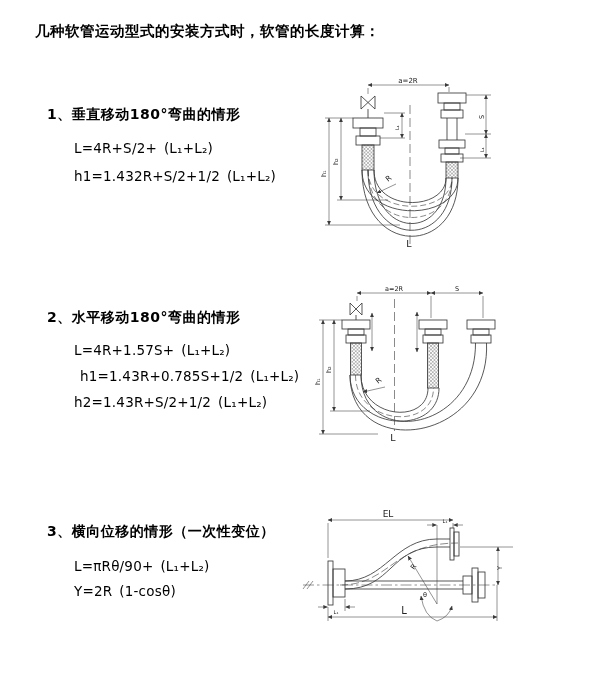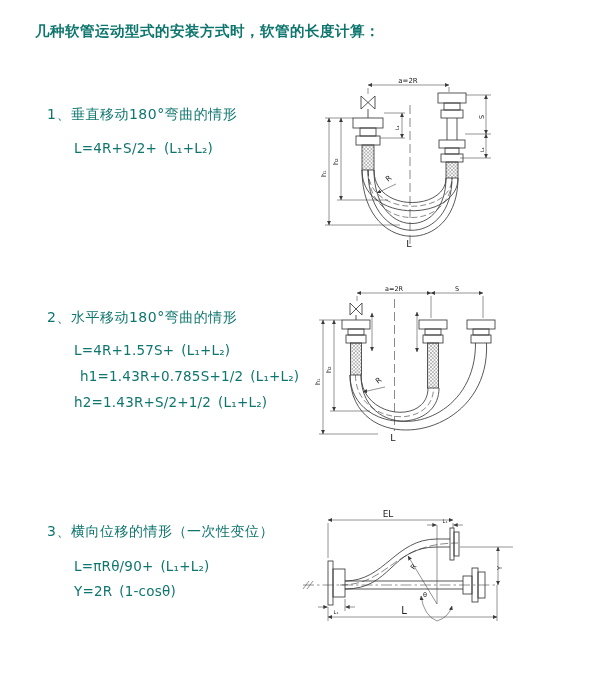--- a/index.html
+++ b/index.html
@@ -1,45 +1,46 @@
 <!DOCTYPE html>
 <html><head>
 <meta charset="utf-8">
 <style>
   html,body{margin:0;padding:0;background:#e9e9e9;}
   .page{
     position:relative;width:600px;height:675px;background:#ffffff;
-    font-family:"DejaVu Sans","Liberation Sans",sans-serif;color:#0f766e;
+    font-family:"DejaVu Sans","Liberation Sans",sans-serif;color:#000000;
     overflow:hidden;margin:0 auto;
   }
   .title{
     position:absolute;left:35px;top:22px;font-size:14.5px;font-weight:700;
     letter-spacing:0.5px;white-space:nowrap;
   }
   .sec-heading{
-    position:absolute;font-size:14px;font-weight:400;letter-spacing:0.5px;white-space:nowrap;
+    position:absolute;font-size:14px;font-weight:700;letter-spacing:0.5px;white-space:nowrap;
   }
   .formula{
     position:absolute;font-size:13.5px;font-weight:400;letter-spacing:0.2px;white-space:nowrap;margin-top:8px;
   }
   svg.diag{position:absolute;overflow:visible;}
   svg.diag text{font-family:"DejaVu Sans","Liberation Sans",sans-serif;}
   .ln{stroke:#3a3a3a;fill:none;stroke-width:0.85;}
   .dim{stroke:#3a3a3a;fill:none;stroke-width:0.55;}
   .lbl{fill:#222;stroke:none;}
 </style>
 </head>
 <body>
 
 <div class="page">
 
   <div class="title">几种软管运动型式的安装方式时，软管的长度计算：</div>
 
   <div class="sec-heading" style="left:47px;top:106px">1、垂直移动180°弯曲的情形</div>
   <div class="formula" style="left:74px;top:132px">L=4R+S/2+ (L₁+L₂)</div>
+  <div class="formula" style="left:74px;top:160px">h1=1.432R+S/2+1/2 (L₁+L₂)</div>
 
   <div class="sec-heading" style="left:47px;top:309px">2、水平移动180°弯曲的情形</div>
   <div class="formula" style="left:74px;top:334px">L=4R+1.57S+ (L₁+L₂)</div>
   <div class="formula" style="left:80px;top:360px">h1=1.43R+0.785S+1/2 (L₁+L₂)</div>
   <div class="formula" style="left:74px;top:386px">h2=1.43R+S/2+1/2 (L₁+L₂)</div>
 
   <div class="sec-heading" style="left:47px;top:523px">3、横向位移的情形（一次性变位）</div>
   <div class="formula" style="left:74px;top:550px">L=πRθ/90+ (L₁+L₂)</div>
   <div class="formula" style="left:74px;top:575px">Y=2R (1-cosθ)</div>
 

